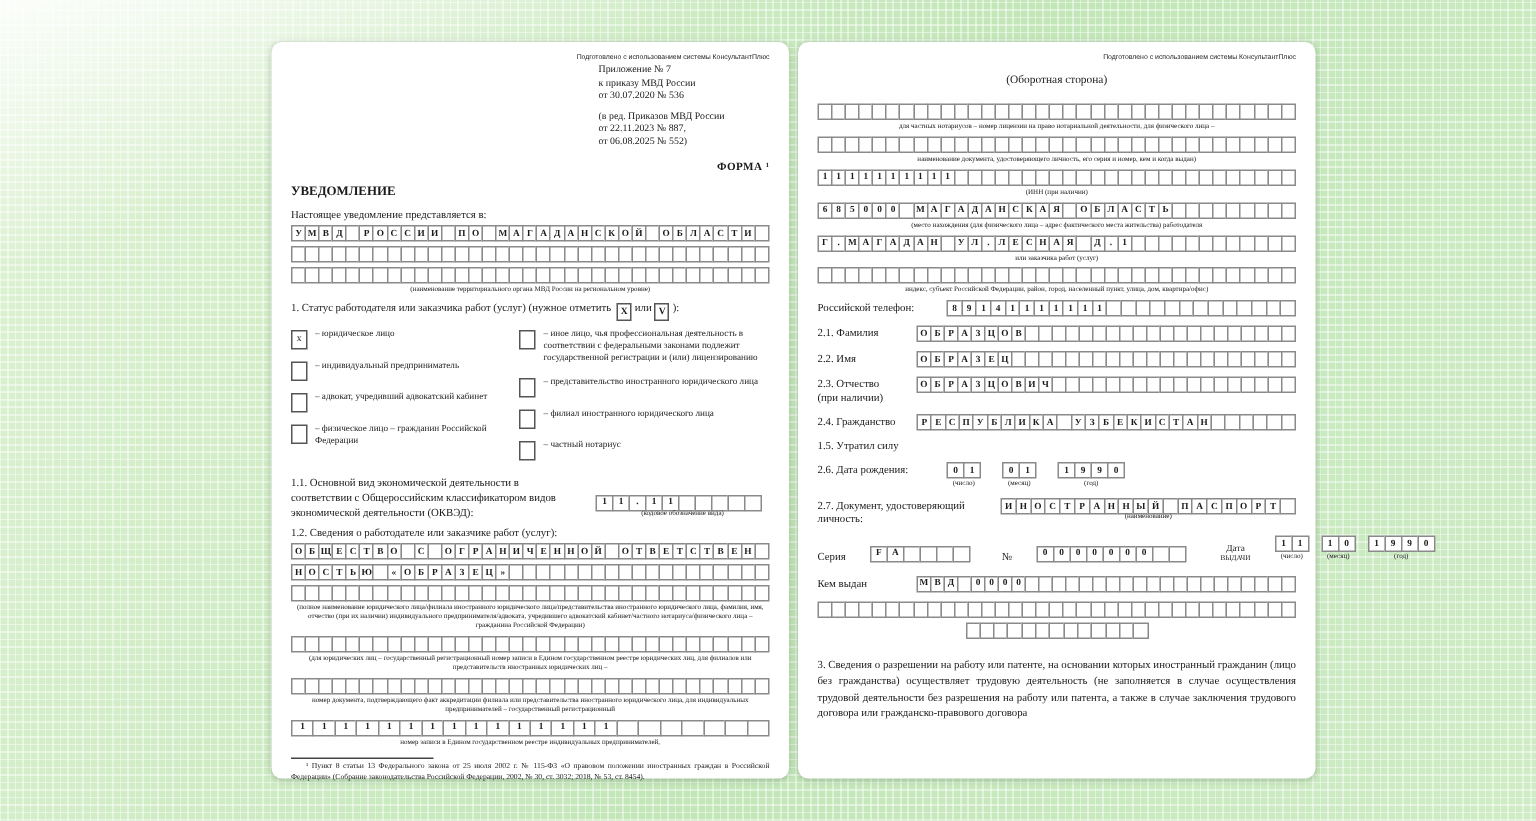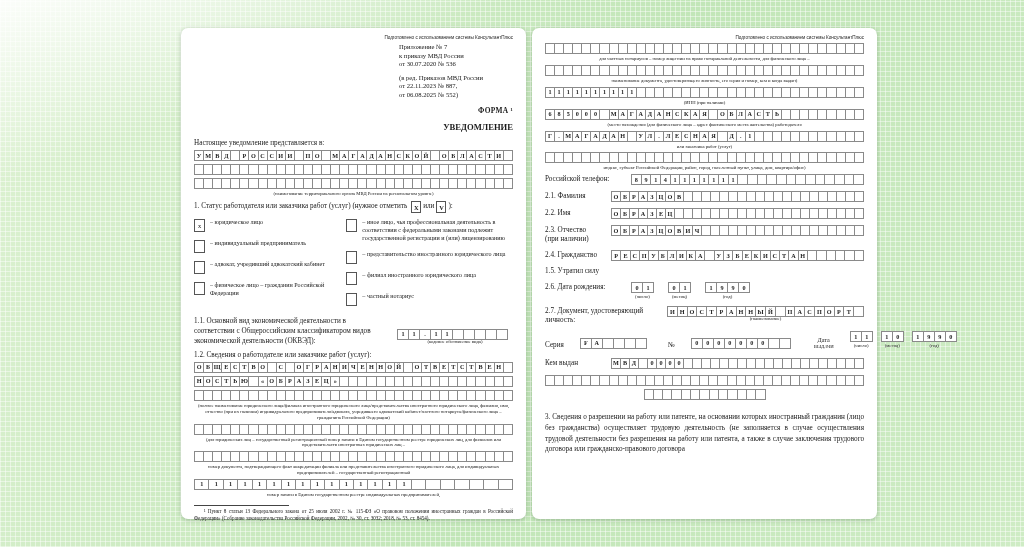--- a/index.html
+++ b/index.html
@@ -19,21 +19,21 @@
   .page{
     position:absolute;top:28px;width:345px;height:491px;box-sizing:border-box;
     background:#fff;border-radius:7px;padding:7px 13px 6px 13px;
     box-shadow:0 1px 4px rgba(70,100,70,.35);
   }
   .page1{left:181px}.page2{left:532px}
   .wm{font-family:"Liberation Sans",sans-serif;font-size:4.6px;text-align:right;color:#222;margin-bottom:3px;}
   .appendix,.revision{margin-left:205px;font-size:6.6px;line-height:1.3;}
   .revision{margin-top:5px;}
   .forma{text-align:right;font-weight:bold;font-size:7.4px;margin-top:7px;letter-spacing:.3px;}
-  .title{text-align:right;font-weight:bold;font-size:8.6px;margin-top:7px;}
+  .title{text-align:left;font-weight:bold;font-size:8.6px;margin-top:7px;}
   .subtitle{text-align:center;font-weight:bold;font-size:7.1px;line-height:1.4;}
   .intro{font-size:7.2px;margin:7px 0 3px;}
   .boxrow{display:flex;margin-bottom:3px;}
   .cell{
     flex:1;height:9px;border:1px solid #8a8a8a;margin-left:-1px;min-width:0;
     display:flex;align-items:center;justify-content:center;
     font-size:6.2px;font-weight:bold;line-height:1;background:#fff;
   }
   .cell:first-child{margin-left:0;}
   .boxrow.fx .cell{flex:0 0 10px;}
@@ -490,20 +490,21 @@
     <div class="cap">номер записи в Едином государственном реестре индивидуальных предпринимателей,</div>
 
     <div class="footwrap">
       <div class="fnline"></div>
       <div class="footnote">¹ Пункт 8 статьи 13 Федерального закона от 25 июля 2002 г. № 115-ФЗ «О правовом положении иностранных граждан в Российской Федерации» (Собрание законодательства Российской Федерации, 2002, № 30, ст. 3032; 2018, № 53, ст. 8454).</div>
     </div>
   </div>
 
   <div class="page page2">
     <div class="wm">Подготовлено с использованием системы КонсультантПлюс</div>
+    <div class="backtitle">(Оборотная сторона)</div>
 
     <div class="boxrow">
         <span class="cell"></span>
         <span class="cell"></span>
         <span class="cell"></span>
         <span class="cell"></span>
         <span class="cell"></span>
         <span class="cell"></span>
         <span class="cell"></span>
         <span class="cell"></span>

